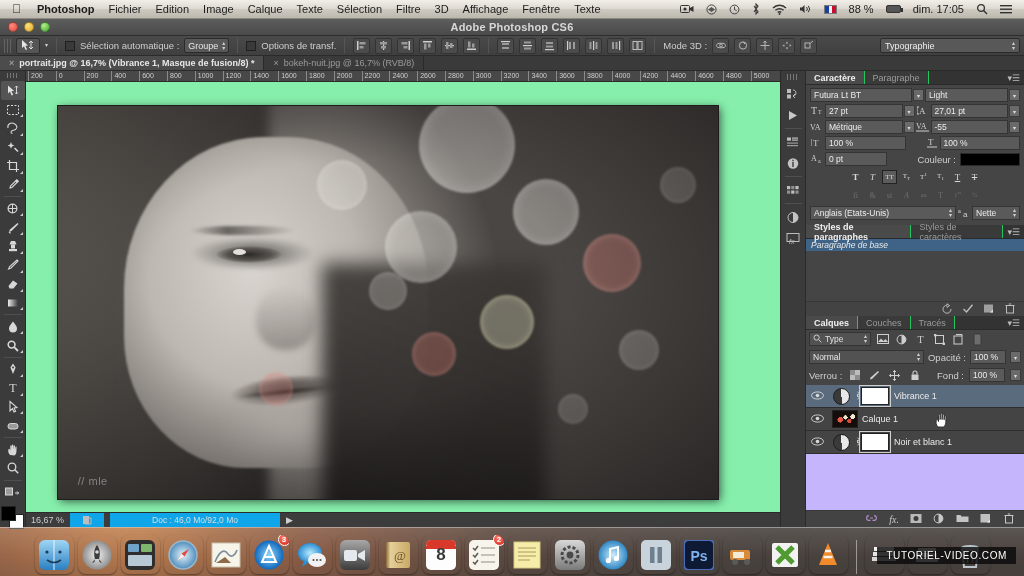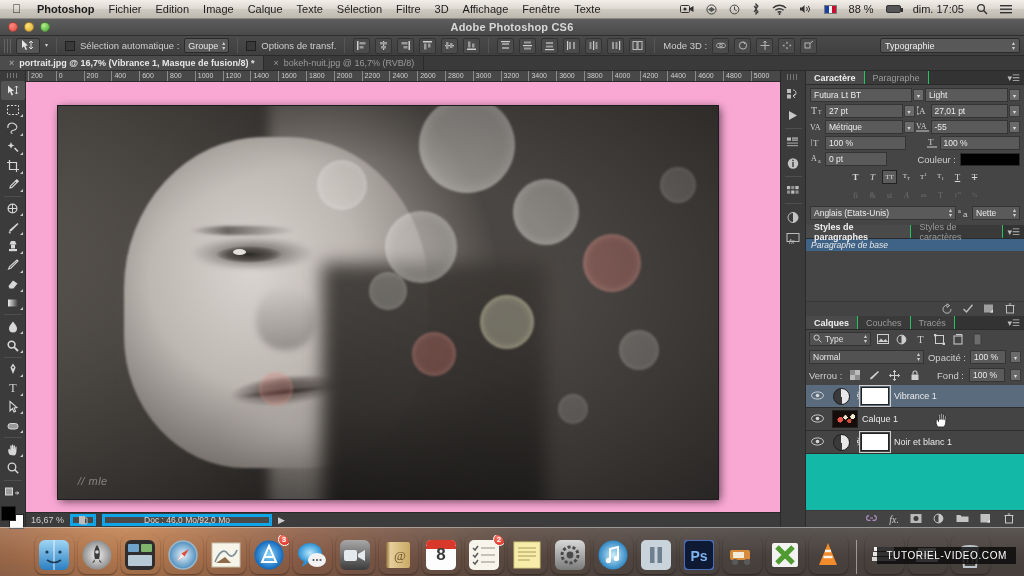--- a/index.html
+++ b/index.html
@@ -105,21 +105,21 @@
   .swatches{ position:relative; width:24px; height:24px; margin-top:4px;}
   .sw{ position:absolute; width:15px; height:15px; border:1px solid #222;}
   .sw.fg{ left:0; top:0; background:#000;}
   .sw.bg{ left:8px; top:8px; background:#fff;}
   
   #canvasZone{ flex:1; display:flex; flex-direction:column; background:#2f2f2f; position:relative;}
   #rulerTop{ height:11px; background:#484848; border-bottom:1px solid #2a2a2a;
     display:flex; align-items:flex-start; position:relative; overflow:hidden;}
   .rtick{ position:absolute; top:0; font-size:7px; color:#cfcfcf; padding-left:2px;
      border-left:1px solid #8a8a8a; height:11px; line-height:9px;}
-  #canvasArea{ flex:1; position:relative; background:#f9a8d4; overflow:hidden;font-style:italic;}
+  #canvasArea{ flex:1; position:relative; background:#86efac; overflow:hidden;}
   #photoFrame{ position:absolute; left:32px; top:24px; width:660px; height:393px;
      box-shadow:0 0 0 1px #1d1d1d, 2px 2px 9px rgba(0,0,0,.65); overflow:hidden; background:#6a6a6a;}
   
   .ph-base{ position:absolute; inset:0;
     background:
       radial-gradient(ellipse 200px 250px at 37% 52%, #c9c4bf 0%, #a59f99 38%, #6f6a66 72%, #4a4643 100%),
       radial-gradient(ellipse 420px 330px at 22% 20%, #a8a29c 0%, #6e6a66 55%, #403d3b 100%),
       linear-gradient(135deg,#8e8880 0%, #5f5b57 45%, #2f2d2b 100%);
   }
   .ph-hairL{ position:absolute; left:-4%; top:-4%; width:36%; height:108%;
@@ -156,21 +156,21 @@
     background:radial-gradient(ellipse at 50% 30%, rgba(205,200,195,.35), rgba(90,86,82,0) 70%);
     filter:blur(5px);}
   .ph-vig{ position:absolute; inset:0;
     background:radial-gradient(ellipse at 45% 45%, rgba(0,0,0,0) 40%, rgba(0,0,0,.45) 100%);}
   .bok{ position:absolute; border-radius:50%; filter:blur(.8px); }
   .ph-wm{ position:absolute; left:3%; bottom:3%; font-size:11px; color:rgba(225,225,225,.45);
     font-family:"Liberation Sans", sans-serif; letter-spacing:.5px;}
   
   #statusBar{ height:15px; background:#3c3c3c; border-top:1px solid #2a2a2a;
     display:flex; align-items:center; gap:6px; padding:0 5px; color:#cfcfcf; font-size:9px;}
-  .sbbox{ height:12px; background:#4a4a4a; border:3px solid #0ea5e9; display:flex;
+  .sbbox{ height:12px; background:#4a4a4a; border:7px solid #0ea5e9; display:flex;
     align-items:center; justify-content:center; padding:0 5px; font-size:8.5px; color:#ddd;}
   
   #dockStrip{ width:25px; background:#3b3b3b; border-left:1px solid #2a2a2a;
      display:flex; flex-direction:column; align-items:center; padding-top:3px; gap:1px;}
   .dsgrip{ width:12px; height:6px; background:repeating-linear-gradient(90deg,#777 0 1px, transparent 1px 3px); margin-bottom:3px;}
   .dsbtn{ width:21px; height:20px; display:flex; align-items:center; justify-content:center; color:#c9c9c9;}
   .dssep{ width:17px; height:1px; background:#4f4f4f; margin:2px 0;}
   
   #panels{ width:219px; background:#3b3b3b; display:flex; flex-direction:column;
      border-left:1px solid #2a2a2a;}
@@ -201,21 +201,21 @@
   
   .lyrFilter{ display:flex; align-items:center; gap:4px; padding:2px 3px; background:#454545;}
   .lyrFilterSel{ width:62px; height:14px; background:#525252; border:1px solid #333;
      display:flex; align-items:center; gap:3px; padding:0 3px; font-size:8.5px; color:#e2e2e2;}
   .fIcon{ width:15px; height:14px; display:flex; align-items:center; justify-content:center;
      color:#cfcfcf; font-size:9px;}
   .blendRow{ display:flex; align-items:center; gap:4px; padding:2px 3px; background:#454545;}
   .blendSel{ flex:1; height:14px; background:#525252; border:1px solid #333; display:flex;
      align-items:center; justify-content:space-between; padding:0 3px; font-size:8.5px; color:#e8e8e8;}
   .lockRow{ display:flex; align-items:center; gap:5px; padding:2px 3px 3px; background:#454545;}
-  .lyrList{ flex:1; background:#14b8a6; overflow:hidden;}
+  .lyrList{ flex:1; background:#c4b5fd; overflow:hidden;}
   .lyrRow{ height:23px; display:flex; align-items:center; border-bottom:1px solid #2e2e2e;
      background:#444; position:relative;}
   .lyrRow.sel{ background:#5a6b7d;}
   .eye{ width:22px; text-align:center; color:#d6d6d6; font-size:9px; flex:none;}
   .thumb{ width:26px; height:18px; border:1px solid #222; flex:none; margin-right:4px;}
   .adjThumb{ width:17px; height:17px; border-radius:50%; flex:none; margin:0 3px 0 5px;
      background:conic-gradient(#e8e8e8 0 50%, #3a3a3a 0 100%); border:1px solid #1d1d1d;}
   .linkIco{ width:8px; text-align:center; color:#d6d6d6; font-size:8px; flex:none;}
   .maskThumb{ width:28px; height:18px; background:#fff; border:1px solid #222; flex:none;
      outline:1px solid #cfcfcf; outline-offset:1px; margin-right:5px;}

